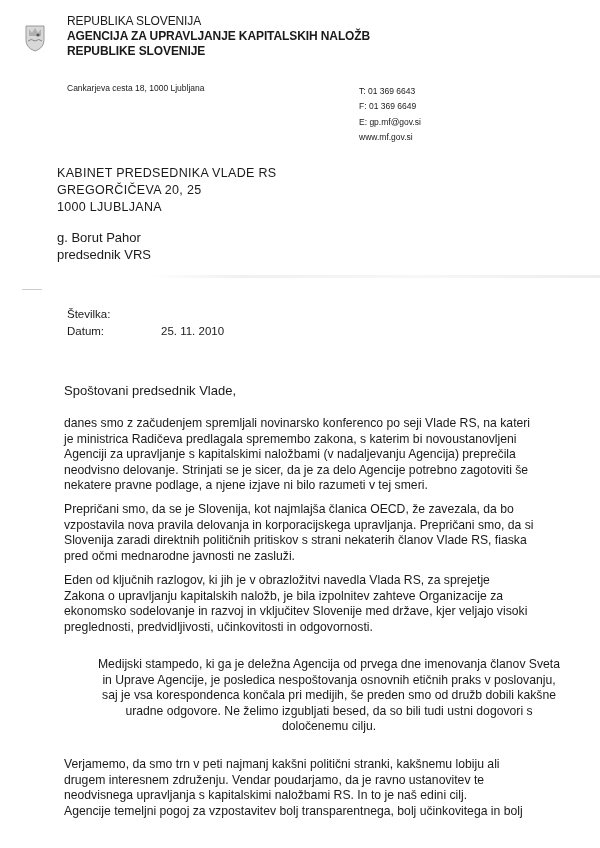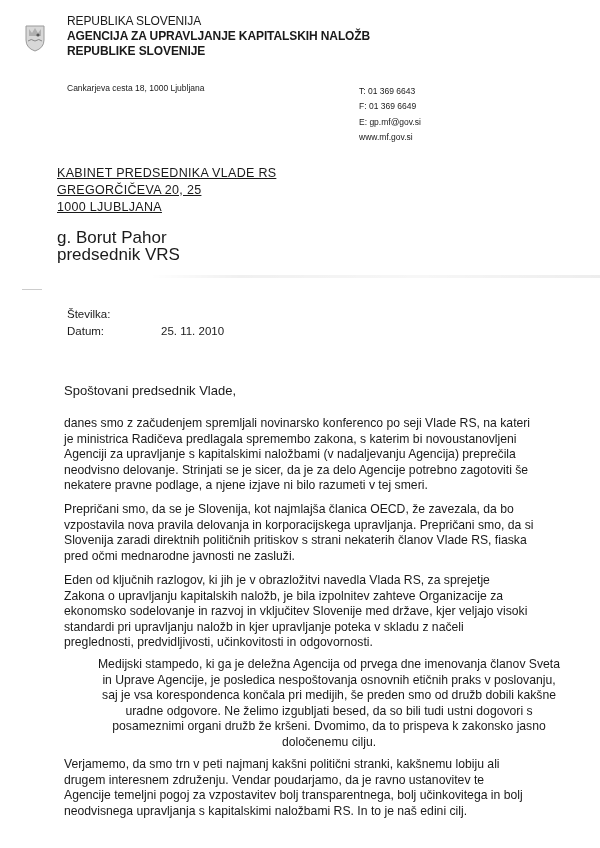--- a/index.html
+++ b/index.html
@@ -6,22 +6,22 @@
     body {
       width: 600px; height: 848px; background: #ffffff; position: relative;
       overflow: hidden; font-family: "Liberation Sans", sans-serif; color: #1a1a1a;
     }
     .crest { position: absolute; left: 24px; top: 24px; width: 22px; height: 28px; }
     .header-org { position: absolute; left: 67px; top: 14px; font-size: 12px; line-height: 15px; }
     .header-org .l1 { font-weight: normal; letter-spacing: -0.1px; }
     .header-org .l2, .header-org .l3 { font-weight: bold; letter-spacing: -0.1px; }
     .address { position: absolute; left: 67px; top: 83px; font-size: 8.5px; }
     .contacts { position: absolute; left: 359px; top: 84px; font-size: 8.5px; line-height: 15.4px; }
-    .recipient { position: absolute; left: 57px; top: 165px; font-size: 12.5px; line-height: 17px; letter-spacing: 0.3px; text-decoration: underline; }
-    .person { position: absolute; left: 57px; top: 229px; font-size: 17px; line-height: 17px; }
+    .recipient { position: absolute; left: 57px; top: 165px; font-size: 12.5px; line-height: 17px; letter-spacing: 0.3px; }
+    .person { position: absolute; left: 57px; top: 229px; font-size: 13px; line-height: 17px; }
     .scan-line { position: absolute; left: 150px; top: 275px; width: 450px; height: 3px;
       background: linear-gradient(90deg, rgba(0,0,0,0) 0%, rgba(0,0,0,0.06) 20%, rgba(0,0,0,0.03) 60%, rgba(0,0,0,0.07) 100%); }
     .scan-dash { position: absolute; left: 22px; top: 289px; width: 20px; height: 1px; background: rgba(0,0,0,0.2); }
     .meta { position: absolute; left: 67px; top: 306px; font-size: 11.5px; line-height: 17px; }
     .meta .row { display: flex; }
     .meta .lbl { width: 94px; }
     .salutation { position: absolute; left: 64px; top: 383px; font-size: 13px; }
     .para { position: absolute; left: 64px; width: 530px; font-size: 12.2px; line-height: 15.6px; }
     .para .line { white-space: nowrap; display: block; }
     .p1 { top: 416px; }
@@ -96,31 +96,29 @@
   <span class="line">Prepričani smo, da se je Slovenija, kot najmlajša članica OECD, že zavezala, da bo</span>
   <span class="line">vzpostavila nova pravila delovanja in korporacijskega upravljanja. Prepričani smo, da si</span>
   <span class="line">Slovenija zaradi direktnih političnih pritiskov s strani nekaterih članov Vlade RS, fiaska</span>
   <span class="line">pred očmi mednarodne javnosti ne zasluži.</span>
 </div>
 
 <div class="para p3">
   <span class="line">Eden od ključnih razlogov, ki jih je v obrazložitvi navedla Vlada RS, za sprejetje</span>
   <span class="line">Zakona o upravljanju kapitalskih naložb, je bila izpolnitev zahteve Organizacije za</span>
   <span class="line">ekonomsko sodelovanje in razvoj in vključitev Slovenije med države, kjer veljajo visoki</span>
-  <span class="line">standardi pri upravljanju naložb in kjer upravljanje poteka v skladu z načeli</span>
   <span class="line">preglednosti, predvidljivosti, učinkovitosti in odgovornosti.</span>
 </div>
 
 <div class="para p4">
   <span class="line">Medijski stampedo, ki ga je deležna Agencija od prvega dne imenovanja članov Sveta</span>
   <span class="line">in Uprave Agencije, je posledica nespoštovanja osnovnih etičnih praks v poslovanju,</span>
   <span class="line">saj je vsa korespondenca končala pri medijih, še preden smo od družb dobili kakšne</span>
   <span class="line">uradne odgovore. Ne želimo izgubljati besed, da so bili tudi ustni dogovori s</span>
-  <span class="line">posameznimi organi družb že kršeni. Dvomimo, da to prispeva k zakonsko jasno</span>
   <span class="line">določenemu cilju.</span>
 </div>
 
 <div class="para p5">
   <span class="line">Verjamemo, da smo trn v peti najmanj kakšni politični stranki, kakšnemu lobiju ali</span>
   <span class="line">drugem interesnem združenju. Vendar poudarjamo, da je ravno ustanovitev te</span>
+  <span class="line">neodvisnega upravljanja s kapitalskimi naložbami RS. In to je naš edini cilj.</span>
   <span class="line">Agencije temeljni pogoj za vzpostavitev bolj transparentnega, bolj učinkovitega in bolj</span>
-  <span class="line">neodvisnega upravljanja s kapitalskimi naložbami RS. In to je naš edini cilj.</span>
 </div>
 
 </body></html>

